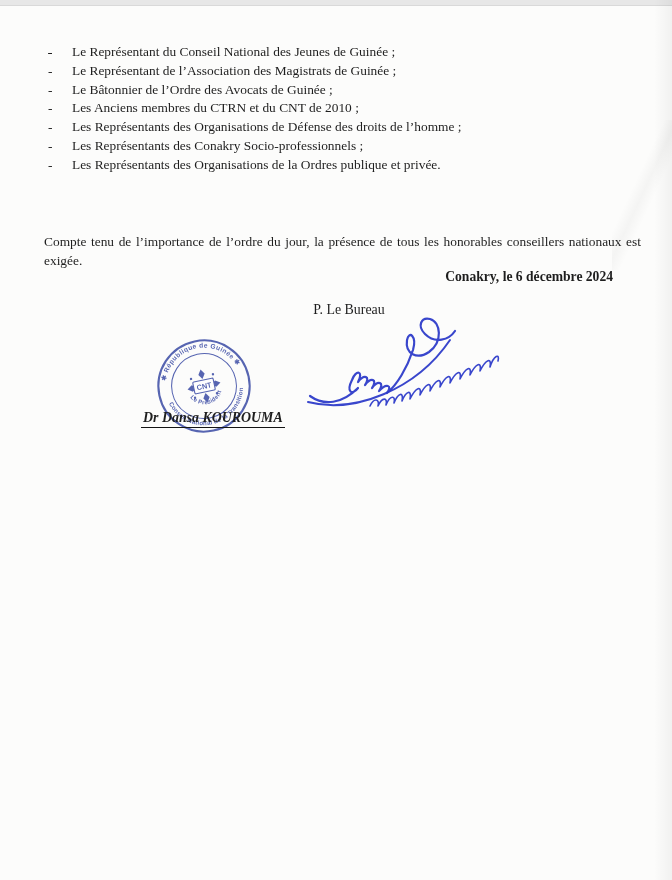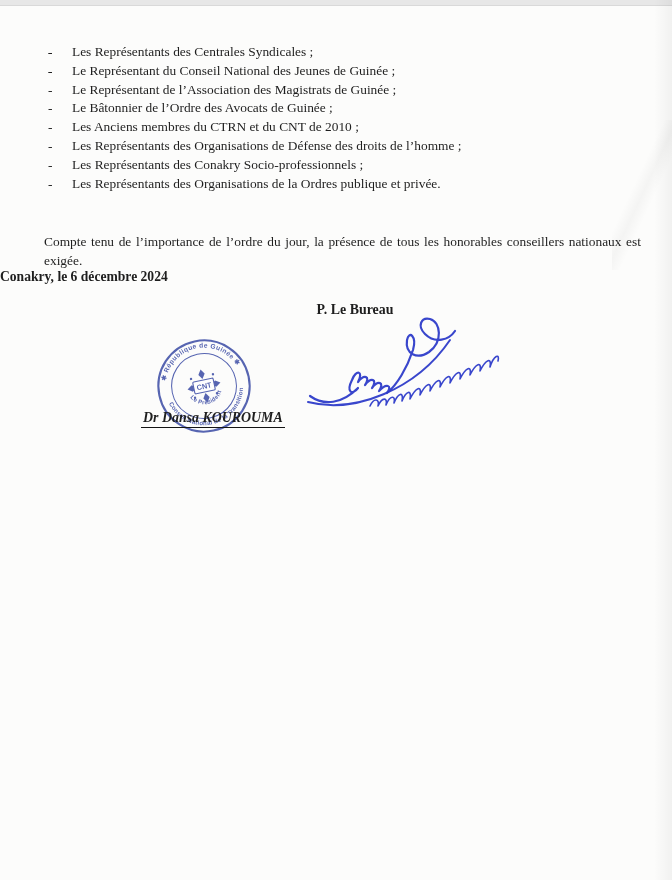--- a/index.html
+++ b/index.html
@@ -33,26 +33,26 @@
     font-size:13.4px;line-height:18.8px;
   }
   .doc-list li{position:relative;padding-left:26px;}
   .doc-list .dash{position:absolute;left:2px;top:0;}
   .closing{
     position:absolute;top:233px;left:44px;width:597px;
     font-size:13.4px;line-height:18.6px;
   }
   .closing .l1{text-align:justify;text-align-last:justify;}
   .date-line{
-    position:absolute;top:269px;left:0;right:59px;
-    text-align:left;font-weight:bold;font-size:13.6px;
+    position:absolute;top:269px;left:8px;right:59px;
+    text-align:right;font-weight:bold;font-size:13.6px;
   }
   .sig-block{
-    position:absolute;top:301px;left:153px;width:404px;
-    text-align:center;font-weight:bold;font-size:13.9px;line-height:18.5px;
+    position:absolute;top:301px;left:147px;width:404px;
+    text-align:center;font-weight:normal;font-size:13.9px;line-height:18.5px;
   }
   .signatory{
     position:absolute;top:410px;left:141px;width:400px;
     text-align:left;font-weight:bold;font-size:13.9px;font-style:italic;
   }
   .signatory .uline{
     display:inline-block;
     border-bottom:1.6px solid #141414;
     padding:0 2px 1px 2px;
   }
@@ -71,21 +71,21 @@
 </style>
 </head>
 <body>
 
 <div class="scan-top"></div>
 <div class="scan-right"></div>
 <div class="scan-crease"></div>
 
 <ul class="doc-list">
   <li><span class="dash">-</span></li>
-  <li><span class="dash">-</span><span>Les Représentants des Centrales Syndicales ;</span></li>
+  <li><span class="dash">-</span></li>
   <li><span class="dash">-</span></li>
   <li><span class="dash">-</span><span>Le Représentant du Conseil National des Jeunes de Guinée ;</span></li>
   <li><span class="dash">-</span><span>Le Représentant de l’Association des Magistrats de Guinée ;</span></li>
   <li><span class="dash">-</span><span>Le Bâtonnier de l’Ordre des Avocats de Guinée ;</span></li>
   <li><span class="dash">-</span><span>Les Anciens membres du CTRN et du CNT de 2010 ;</span></li>
   <li><span class="dash">-</span><span>Les Représentants des Organisations de Défense des droits de l’homme ;</span></li>
   <li><span class="dash">-</span><span>Les Représentants des Conakry Socio-professionnels ;</span></li>
   <li><span class="dash">-</span><span>Les Représentants des Organisations de la Ordres publique et privée.</span></li>
 </ul>
 

